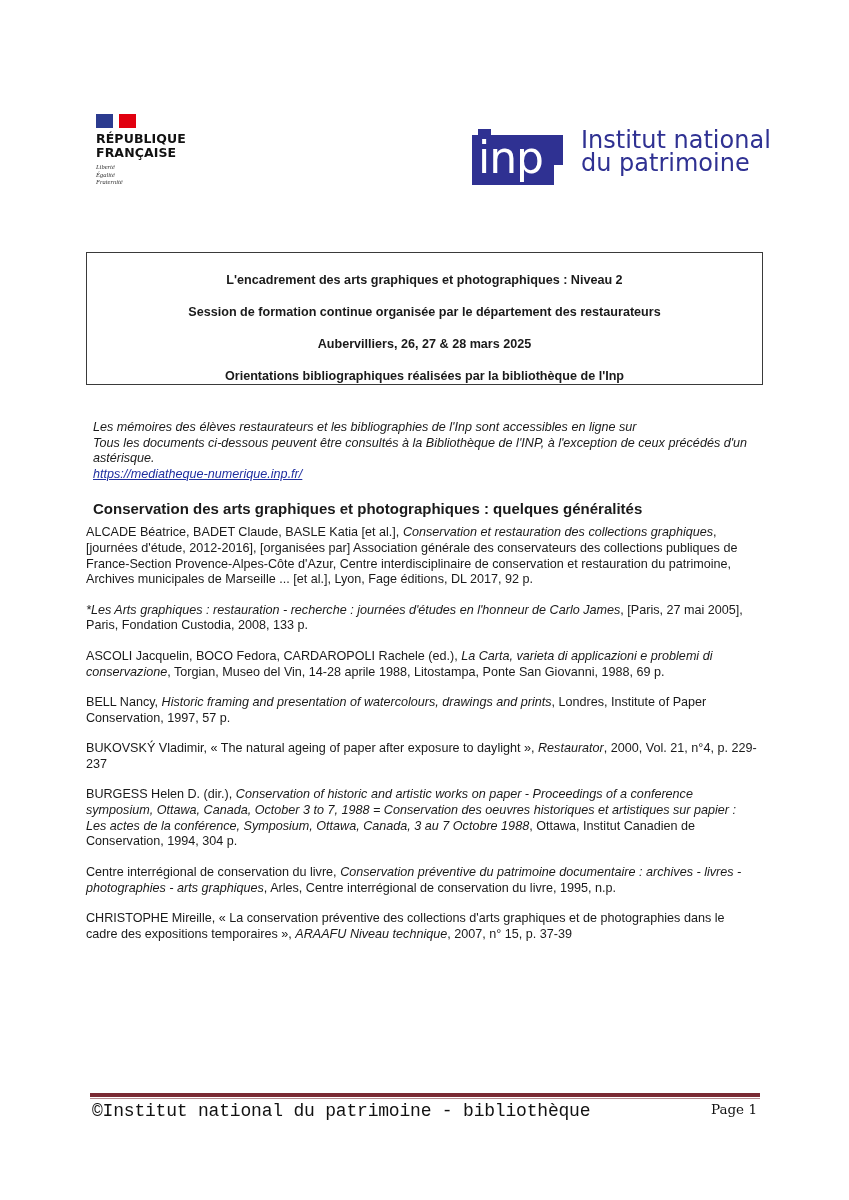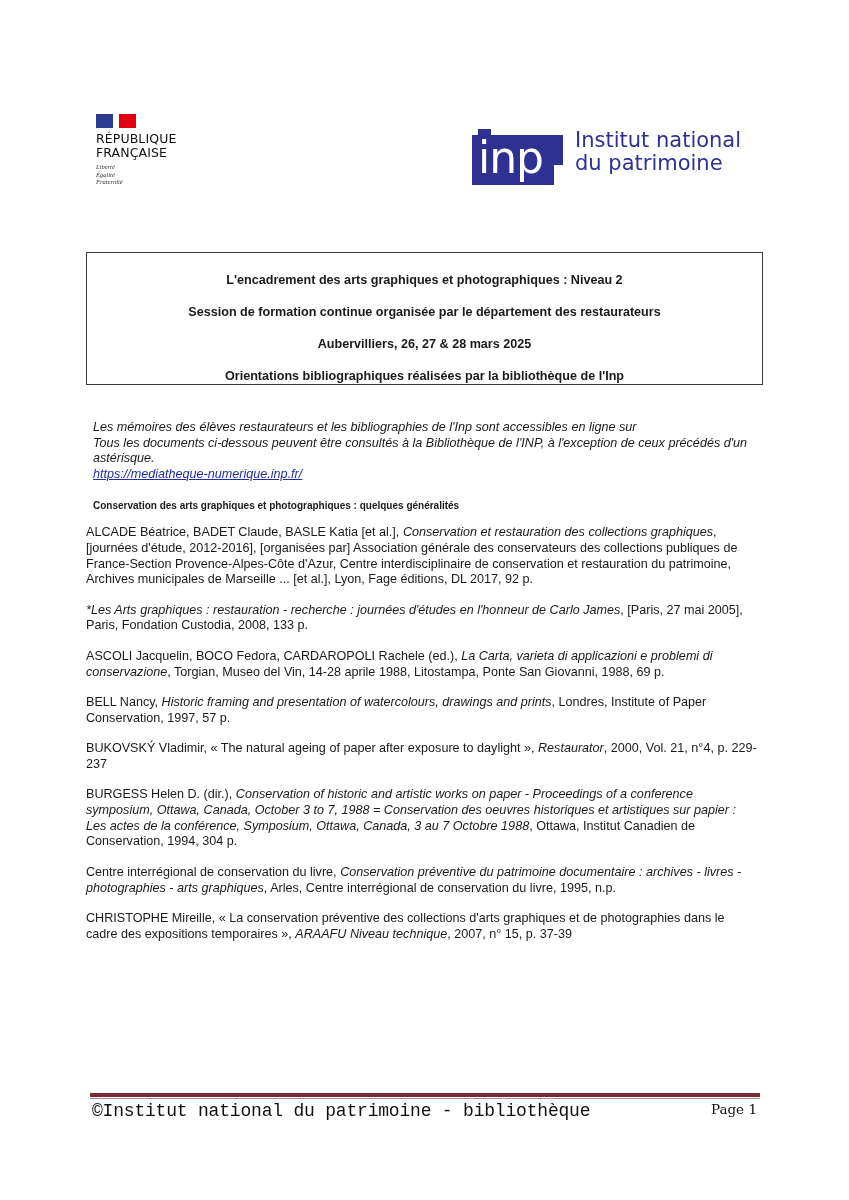--- a/index.html
+++ b/index.html
@@ -5,48 +5,48 @@
   html, body { margin: 0; padding: 0; background: #ffffff; }
   body { width: 849px; height: 1200px; position: relative; overflow: hidden;
          font-family: "Liberation Sans", sans-serif; color: #1a1a1a; }
 
   
   .rf-logo { position: absolute; left: 96px; top: 114px; width: 110px; }
   .rf-flag { display: flex; width: 40px; height: 14px; margin-bottom: 4px; }
   .rf-flag .blue { width: 17px; background: #2b3b8f; }
   .rf-flag .white { width: 6px; background: #ffffff; }
   .rf-flag .red { width: 17px; background: #e1000f; }
-  .rf-title { font-family: "DejaVu Sans", sans-serif; font-weight: normal;
+  .rf-title { font-family: "DejaVu Sans", sans-serif; font-weight: bold;
               font-size: 12.5px; line-height: 14px; color: #111; letter-spacing: 0.1px; }
   .rf-motto { font-family: "Liberation Serif", serif; font-style: italic;
               font-size: 6.5px; line-height: 7.5px; color: #333; margin-top: 3px; }
 
   .inp-logo { position: absolute; left: 472px; top: 129px; display: flex; align-items: flex-start; }
   .inp-block { position: relative; width: 91px; height: 56px; }
   .inp-block .main { position: absolute; left: 0; top: 6px; width: 82px; height: 50px; background: #2f3192; }
   .inp-block .tab { position: absolute; left: 6px; top: 0; width: 13px; height: 8px; background: #2f3192; }
   .inp-block .notch { position: absolute; left: 76px; top: 6px; width: 15px; height: 30px; background: #2f3192; }
   .inp-block .txt { position: absolute; left: 6px; top: 4px; color: #fff;
                     font-family: "DejaVu Sans", sans-serif; font-size: 44px; line-height: 50px;
                     letter-spacing: -1px; }
-  .inp-name { margin-left: 12px; color: #2f3192; font-family: "DejaVu Sans", sans-serif;
-              font-size: 21px; line-height: 23px; }
+  .inp-name { margin-left: 18px; color: #2f3192; font-family: "DejaVu Sans", sans-serif;
+              font-size: 24px; line-height: 23px; }
 
   
   .title-box { position: absolute; left: 86px; top: 252px; width: 677px; height: 133px;
                border: 1.5px solid #3a3a3a; box-sizing: border-box; text-align: center;
                font-weight: bold; font-size: 12.6px; }
   .title-box p { margin: 0; position: absolute; left: 0; right: 0; }
 
   
   .intro { position: absolute; left: 93px; top: 420px; width: 670px; font-style: italic;
            font-size: 12.6px; line-height: 15.5px; color: #1a1a1a; }
   .intro a { color: #1f2f9f; text-decoration: underline; font-style: italic; }
 
-  .section-heading { position: absolute; left: 93px; top: 500px; font-weight: bold; font-size: 10px; }
+  .section-heading { position: absolute; left: 93px; top: 500px; font-weight: bold; font-size: 15px; }
 
   .refs { position: absolute; left: 86px; top: 525px; width: 672px; font-size: 12.6px; line-height: 15.8px; }
   .ref { margin: 0 0 14.5px 0; }
   .ref i { font-style: italic; }
 
   
   .footer-rule { position: absolute; left: 90px; top: 1093px; width: 670px; height: 4px; background: #7a2a33; }
   .footer-rule-thin { position: absolute; left: 90px; top: 1098px; width: 670px; height: 1px; background: #b58a8f; }
   .footer-left { position: absolute; left: 92px; top: 1101px; font-family: Liberation Mono, monospace;
                  font-size: 18px; color: #111; letter-spacing: -0.2px; }

